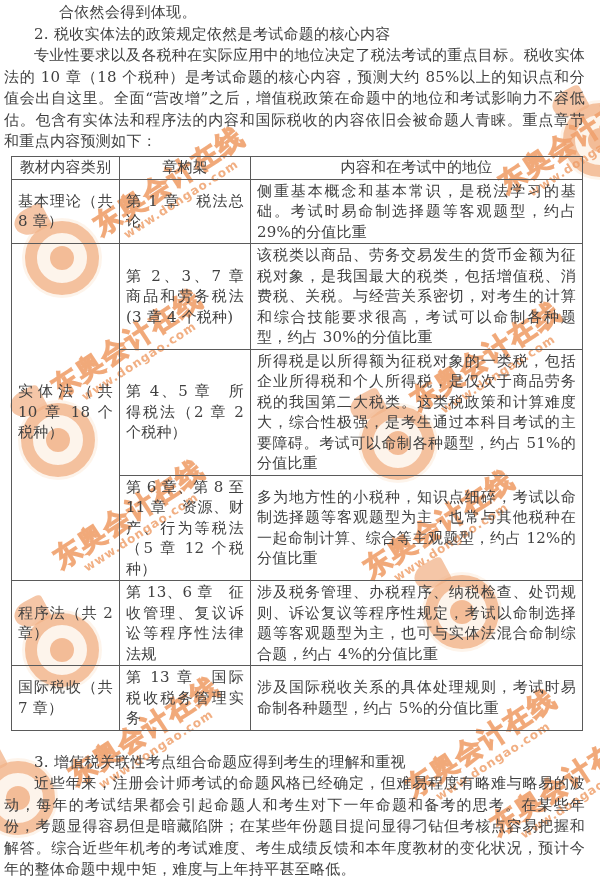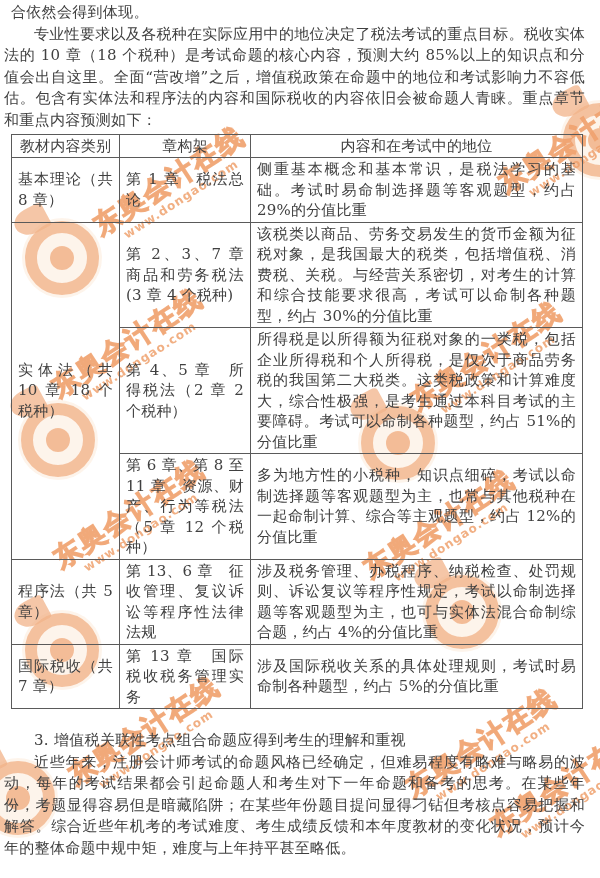--- a/index.html
+++ b/index.html
@@ -64,21 +64,21 @@
     padding: 2px 15px 0 4px;
   }
   .content p {
     margin: 0;
     font-size: 15px;
     line-height: 21.5px;
     letter-spacing: 0.3px;
     text-align: justify;
     text-indent: 2em;
   }
-  .content p.cont { text-indent: 7px; }
+  .content p.cont { text-indent: 7px; margin-left: 48px; }
   .content p.after-table { margin-top: 21px; }
   table.exam {
     width: 572px;
     margin: 3px 0 0 7px;
     border-collapse: collapse;
     table-layout: fixed;
     font-size: 15px;
   }
   table.exam th, table.exam td {
     border: 1px solid #5a5a5a;
@@ -175,20 +175,21 @@
         <div class="url">www.dongao.com</div>
       </div>
     <div class="wm-text" style="left:482px;top:762px;">
         <div class="brand">东奥会计在线</div>
         <div class="url">www.dongao.com</div>
       </div>
   </div>
 
   <div class="content">
     <p class="cont">合依然会得到体现。</p>
+    <p>2. 税收实体法的政策规定依然是考试命题的核心内容</p>
     <p>专业性要求以及各税种在实际应用中的地位决定了税法考试的重点目标。税收实体法的 10 章（18 个税种）是考试命题的核心内容，预测大约 85%以上的知识点和分值会出自这里。全面“营改增”之后，增值税政策在命题中的地位和考试影响力不容低估。包含有实体法和程序法的内容和国际税收的内容依旧会被命题人青睐。重点章节和重点内容预测如下：</p>
 
     <table class="exam">
       <colgroup>
         <col style="width:108px">
         <col style="width:131px">
         <col>
       </colgroup>
       <tbody>
         <tr>
@@ -208,21 +209,21 @@
         </tr>
         <tr>
           <td>第 4、5 章　所得税法（2 章 2 个税种）</td>
           <td>所得税是以所得额为征税对象的一类税，包括企业所得税和个人所得税，是仅次于商品劳务税的我国第二大税类。这类税政策和计算难度大，综合性极强，是考生通过本科目考试的主要障碍。考试可以命制各种题型，约占 51%的分值比重</td>
         </tr>
         <tr>
           <td>第 6 章、第 8 至 11 章　资源、财产、行为等税法（5 章 12 个税种）</td>
           <td>多为地方性的小税种，知识点细碎，考试以命制选择题等客观题型为主，也常与其他税种在一起命制计算、综合等主观题型，约占 12%的分值比重</td>
         </tr>
         <tr>
-          <td>程序法（共 5 章）</td>
+          <td>程序法（共 2 章）</td>
           <td>第 13、6 章　征收管理、复议诉讼等程序性法律法规</td>
           <td>涉及税务管理、办税程序、纳税检查、处罚规则、诉讼复议等程序性规定，考试以命制选择题等客观题型为主，也可与实体法混合命制综合题，约占 4%的分值比重</td>
         </tr>
         <tr>
           <td>国际税收（共 7 章）</td>
           <td>第 13 章　国际税收税务管理实务</td>
           <td>涉及国际税收关系的具体处理规则，考试时易命制各种题型，约占 5%的分值比重</td>
         </tr>
       </tbody>
     </table>

